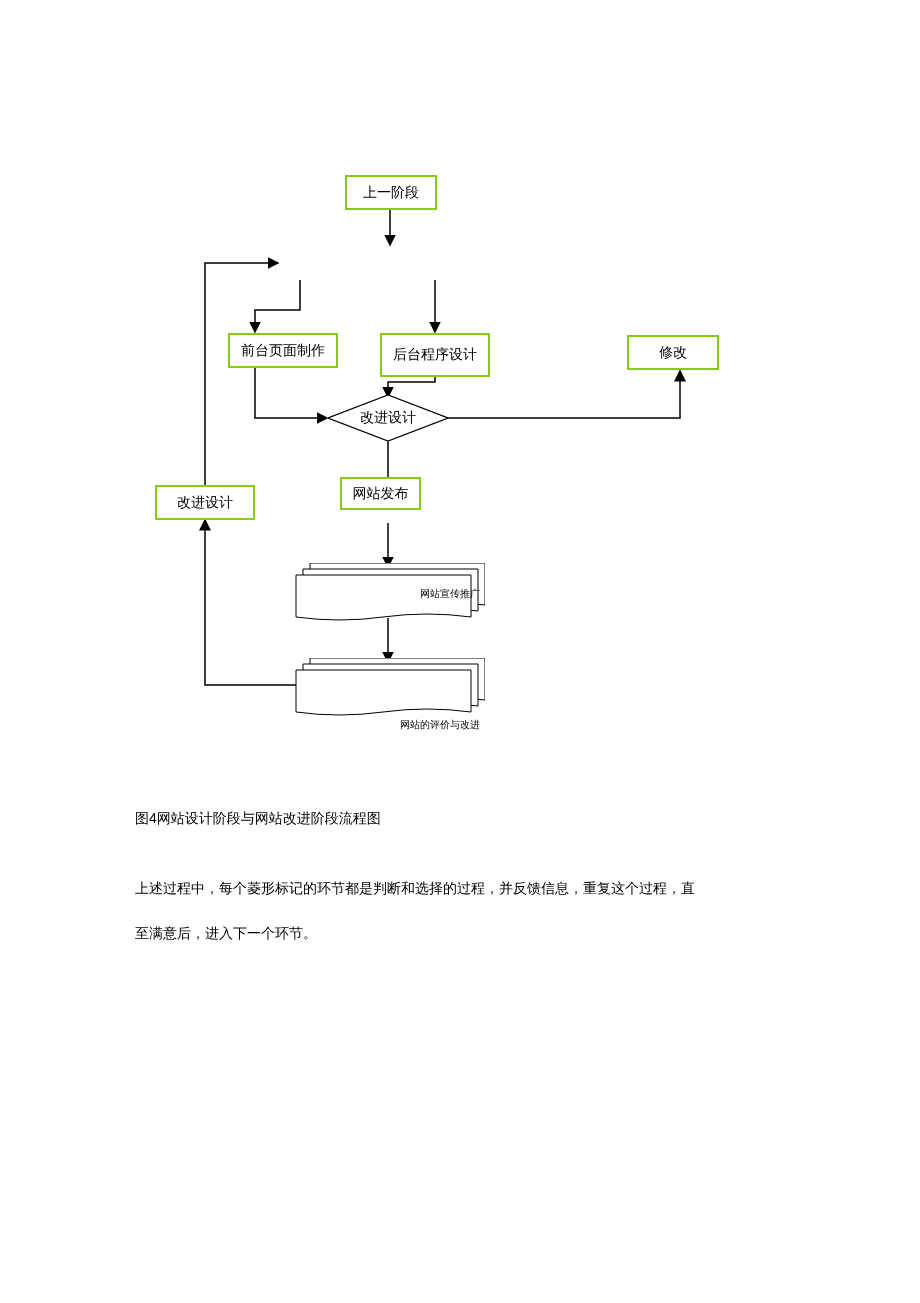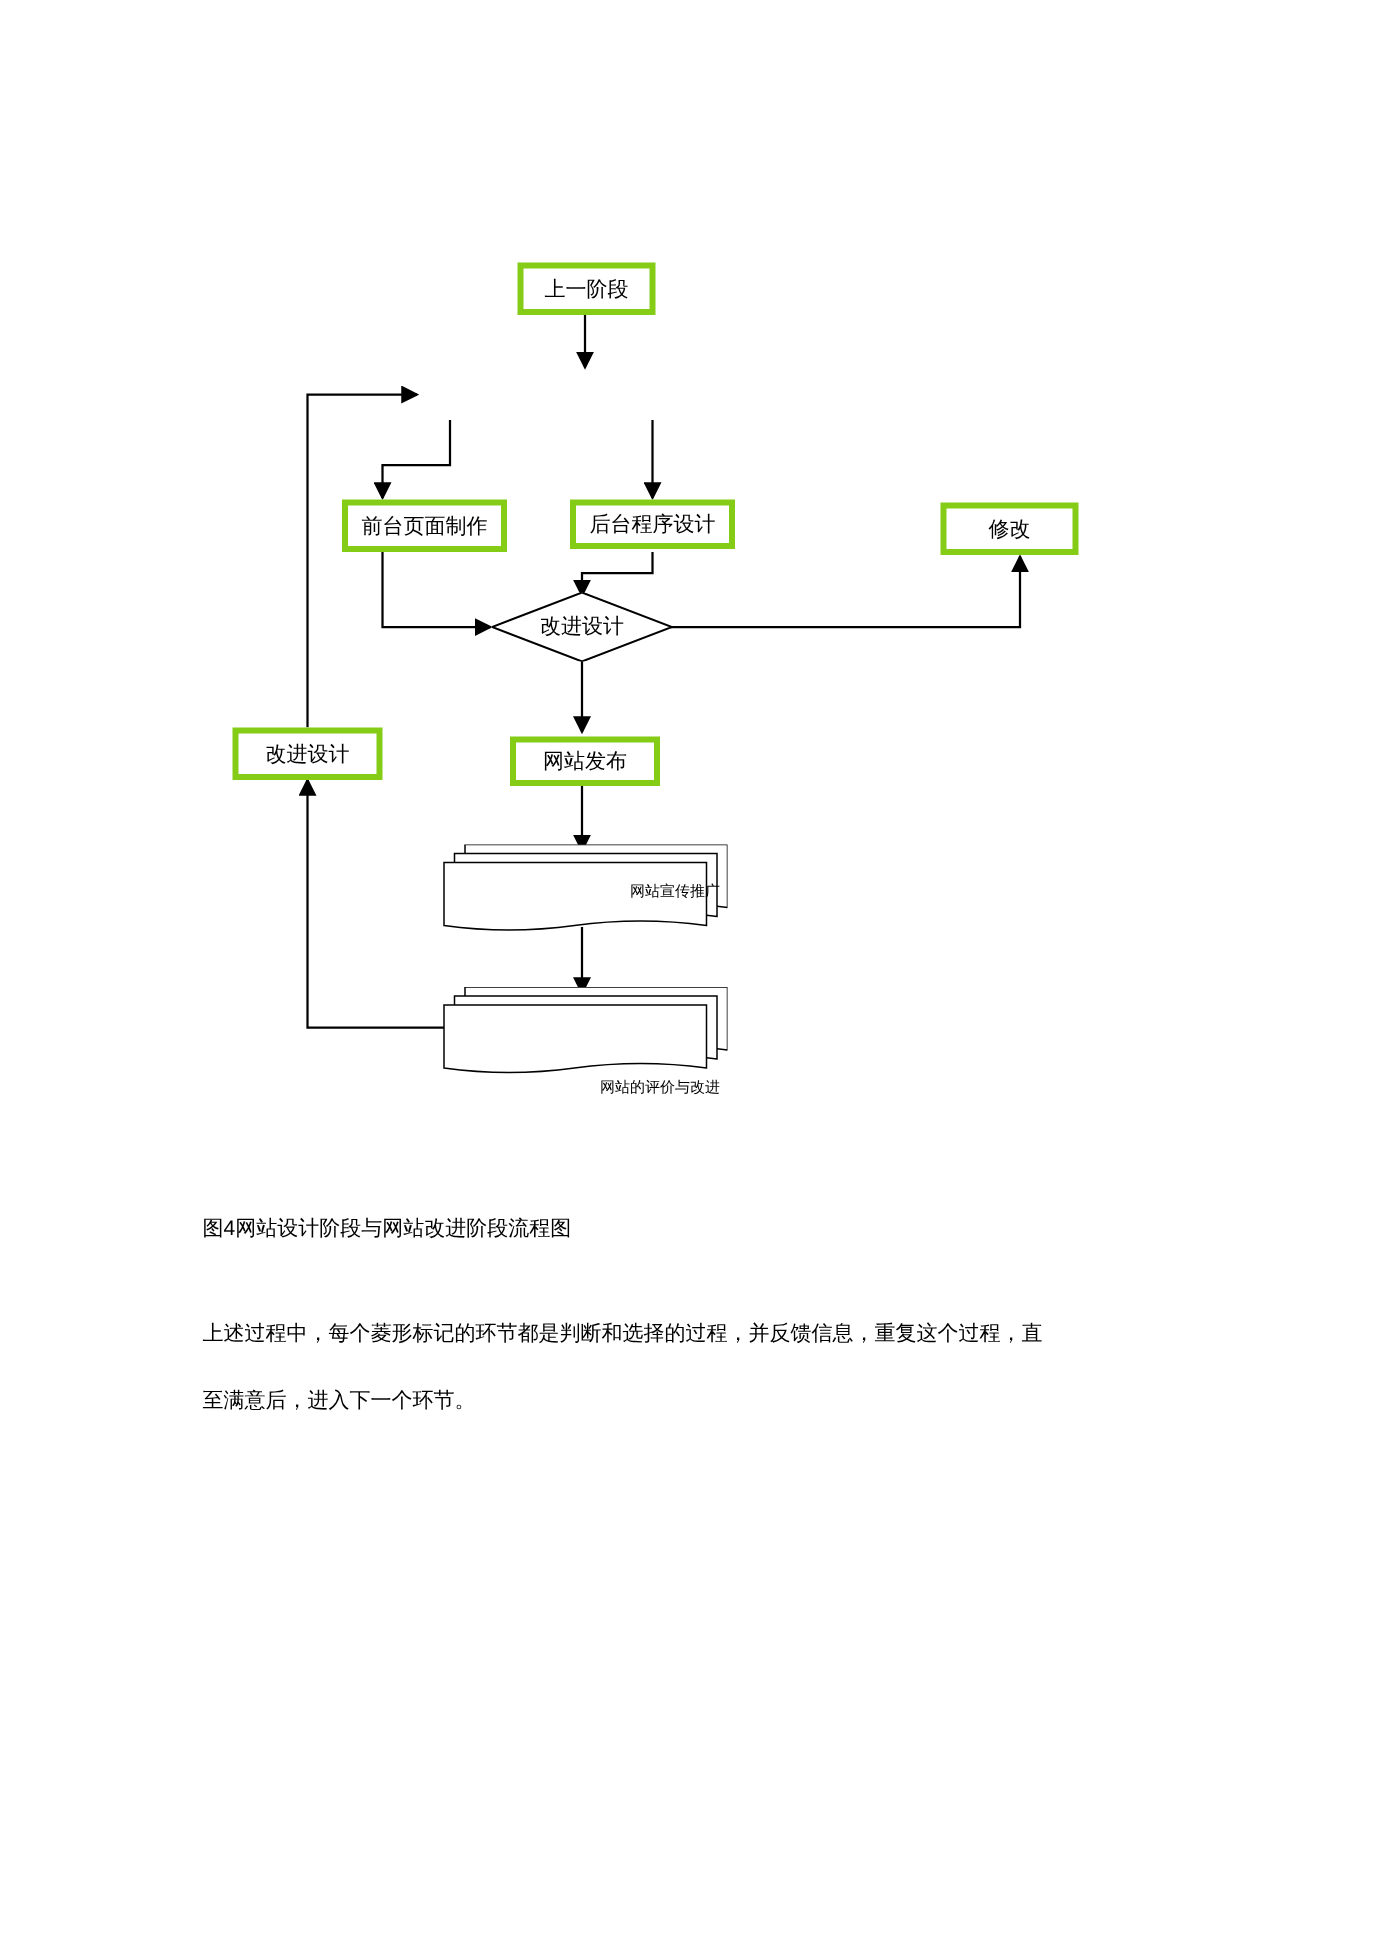--- a/index.html
+++ b/index.html
@@ -12,21 +12,21 @@
     }
     .diagram {
       position: absolute;
       top: 175px;
       left: 135px;
       width: 650px;
       height: 580px;
     }
     .node {
       position: absolute;
-      border: 4px solid #84cc16;
+      border: 2px solid #84cc16;
       background: #fff;
       display: flex;
       align-items: center;
       justify-content: center;
       font-size: 14px;
       text-align: center;
       white-space: nowrap;
     }
     .diamond {
       position: absolute;
@@ -103,40 +103,40 @@
 
   <div class="node" style="left:210px; top:0px; width:92px; height:35px;">
     <span>上一阶段</span>
   </div>
 
 
   <div class="node" style="left:65px; top:158px; width:110px; height:35px;margin-left:28px;">
     <span>前台页面制作</span>
   </div>
 
-  <div class="node" style="left:245px; top:158px; width:110px; height:33px;">
+  <div class="node" style="left:245px; top:158px; width:110px; height:44px;">
     <span>后台程序设计</span>
   </div>
 
   <div class="node" style="left:492px; top:160px; width:92px; height:35px;">
     <span>修改</span>
   </div>
 
   <div class="diamond" style="left:193px; top:220px; width:120px; height:46px;">
     <svg width="120" height="46">
       <polygon points="60,0 120,23 60,46 0,23" fill="#fff" stroke="#000" stroke-width="1.3"></polygon>
     </svg>
     <span class="diamond-text">改进设计</span>
   </div>
 
   <div class="node" style="left:20px; top:310px; width:100px; height:35px;font-family:Liberation Mono, monospace;">
     <span>改进设计</span>
   </div>
 
-  <div class="node" style="left:205px; top:316px; width:100px; height:33px;justify-content:center;">
+  <div class="node" style="left:205px; top:302px; width:81px; height:33px;justify-content:center;">
     <span>网站发布</span>
   </div>
 
   <div class="doc-stack" style="left:165px; top:392px; width:180px; height:55px;">
     <svg width="190" height="62" style="position:absolute; top:-4px; left:-5px;">
       <path d="M 15 0 L 190 0 L 190 42 Q 146 36 102 42 Q 58 48 15 42 Z" fill="#fff" stroke="#000" stroke-width="1"></path>
       <path d="M 8 6 L 183 6 L 183 48 Q 139 42 95 48 Q 51 54 8 48 Z" fill="#fff" stroke="#000" stroke-width="1"></path>
       <path d="M 1 12 L 176 12 L 176 54 Q 132 48 88 54 Q 44 60 1 54 Z" fill="#fff" stroke="#000" stroke-width="1"></path>
     </svg>
     <div class="doc-text" style="top:20px;">网站宣传推广</div>

